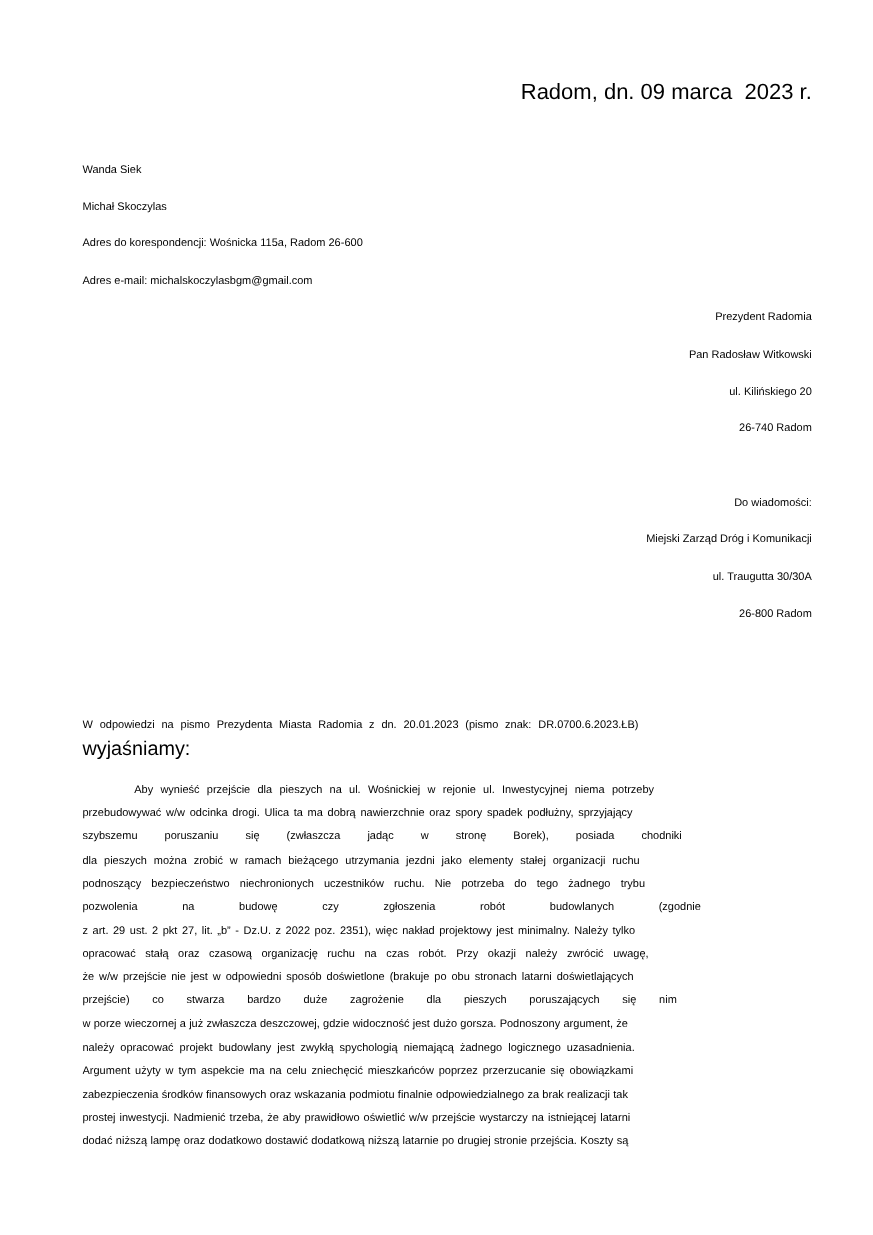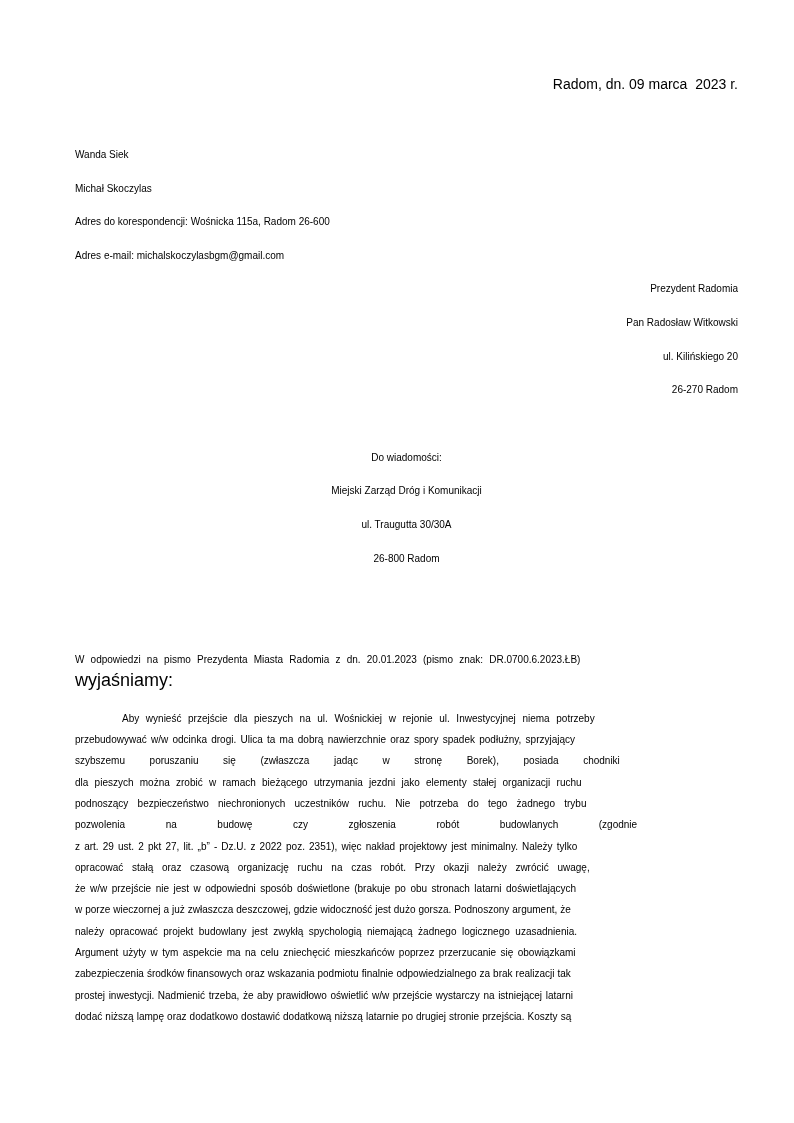--- a/index.html
+++ b/index.html
@@ -10,32 +10,32 @@
     margin: 0 auto;
     background: #ffffff;
     box-sizing: border-box;
     padding: 72px 56px 30px 75px;
     font-family: "Liberation Sans", sans-serif;
     color: #000000;
     overflow: hidden;
   }
   .date-line {
     text-align: right;
-    font-size: 14px;
+    font-size: 20px;
     line-height: 24px;
     white-space: pre;
   }
   .lh-line {
     font-size: 10px;
     line-height: 33.6px;
     white-space: pre;
   }
   .right { text-align: right; }
   .sender-block { margin-top: 42px; }
-  .cc-block { margin-top: 34px; text-align: center; }
+  .cc-block { margin-top: 34px; }
   .intro-block { margin-top: 74px; }
   .body-block { margin-top: 16px; }
   .jline {
     font-size: 10px;
     line-height: 21.3px;
     overflow: hidden;
   }
   .jline > span { white-space: nowrap; }
   .plain-line {
     font-size: 18px;
@@ -54,21 +54,21 @@
     <div class="lh-line">Wanda Siek</div>
     <div class="lh-line">Michał Skoczylas</div>
     <div class="lh-line">Adres do korespondencji: Wośnicka 115a, Radom 26-600</div>
     <div class="lh-line">Adres e-mail: michalskoczylasbgm@gmail.com</div>
   </div>
 
   <div class="recipient-block right">
     <div class="lh-line">Prezydent Radomia</div>
     <div class="lh-line">Pan Radosław Witkowski</div>
     <div class="lh-line">ul. Kilińskiego 20</div>
-    <div class="lh-line">26-270 Radom</div>
+    <div class="lh-line">26-740 Radom</div>
   </div>
 
   <div class="cc-block right">
     <div class="lh-line">Do wiadomości:</div>
     <div class="lh-line">Miejski Zarząd Dróg i Komunikacji</div>
     <div class="lh-line">ul. Traugutta 30/30A</div>
     <div class="lh-line">26-800 Radom</div>
   </div>
 
   <div class="intro-block">
@@ -79,20 +79,21 @@
   <div class="body-block">
     <div class="jline indent"><span style="word-spacing: 3.83534px;">Aby wynieść przejście dla pieszych na ul. Wośnickiej w rejonie ul. Inwestycyjnej niema potrzeby</span></div>
     <div class="jline"><span style="word-spacing: 1.49519px;">przebudowywać w/w odcinka drogi. Ulica ta ma dobrą nawierzchnie oraz spory spadek podłużny, sprzyjający</span></div>
     <div class="jline"><span style="word-spacing: 21.816px;">szybszemu poruszaniu się (zwłaszcza jadąc w stronę Borek), posiada chodniki</span></div>
     <div class="jline"><span style="word-spacing: 3.47957px;">dla pieszych można zrobić w ramach bieżącego utrzymania jezdni jako elementy stałej organizacji ruchu</span></div>
     <div class="jline"><span style="word-spacing: 6.45156px;">podnoszący bezpieczeństwo niechronionych uczestników ruchu. Nie potrzeba do tego żadnego trybu</span></div>
     <div class="jline"><span style="word-spacing: 37.8192px;">pozwolenia na budowę czy zgłoszenia robót budowlanych (zgodnie</span></div>
     <div class="jline"><span style="word-spacing: 1.35342px;">z art. 29 ust. 2 pkt 27, lit. „b” - Dz.U. z 2022 poz. 2351), więc nakład projektowy jest minimalny. Należy tylko</span></div>
     <div class="jline"><span style="word-spacing: 5.94231px;">opracować stałą oraz czasową organizację ruchu na czas robót. Przy okazji należy zwrócić uwagę,</span></div>
     <div class="jline"><span style="word-spacing: 1.68638px;">że w/w przejście nie jest w odpowiedni sposób doświetlone (brakuje po obu stronach latarni doświetlających</span></div>
+    <div class="jline"><span style="word-spacing: 17.8469px;">przejście) co stwarza bardzo duże zagrożenie dla pieszych poruszających się nim</span></div>
     <div class="jline"><span style="word-spacing: 0.200893px;">w porze wieczornej a już zwłaszcza deszczowej, gdzie widoczność jest dużo gorsza. Podnoszony argument, że</span></div>
     <div class="jline"><span style="word-spacing: 2.72969px;">należy opracować projekt budowlany jest zwykłą spychologią niemającą żadnego logicznego uzasadnienia.</span></div>
     <div class="jline"><span style="word-spacing: 1.65024px;">Argument użyty w tym aspekcie ma na celu zniechęcić mieszkańców poprzez przerzucanie się obowiązkami</span></div>
     <div class="jline"><span style="word-spacing: 0.25142px;">zabezpieczenia środków finansowych oraz wskazania podmiotu finalnie odpowiedzialnego za brak realizacji tak</span></div>
     <div class="jline"><span style="word-spacing: 0.850962px;">prostej inwestycji. Nadmienić trzeba, że aby prawidłowo oświetlić w/w przejście wystarczy na istniejącej latarni</span></div>
     <div class="jline"><span style="word-spacing: 0.304688px;">dodać niższą lampę oraz dodatkowo dostawić dodatkową niższą latarnie po drugiej stronie przejścia. Koszty są</span></div>
   </div>
 
 </div>
 

